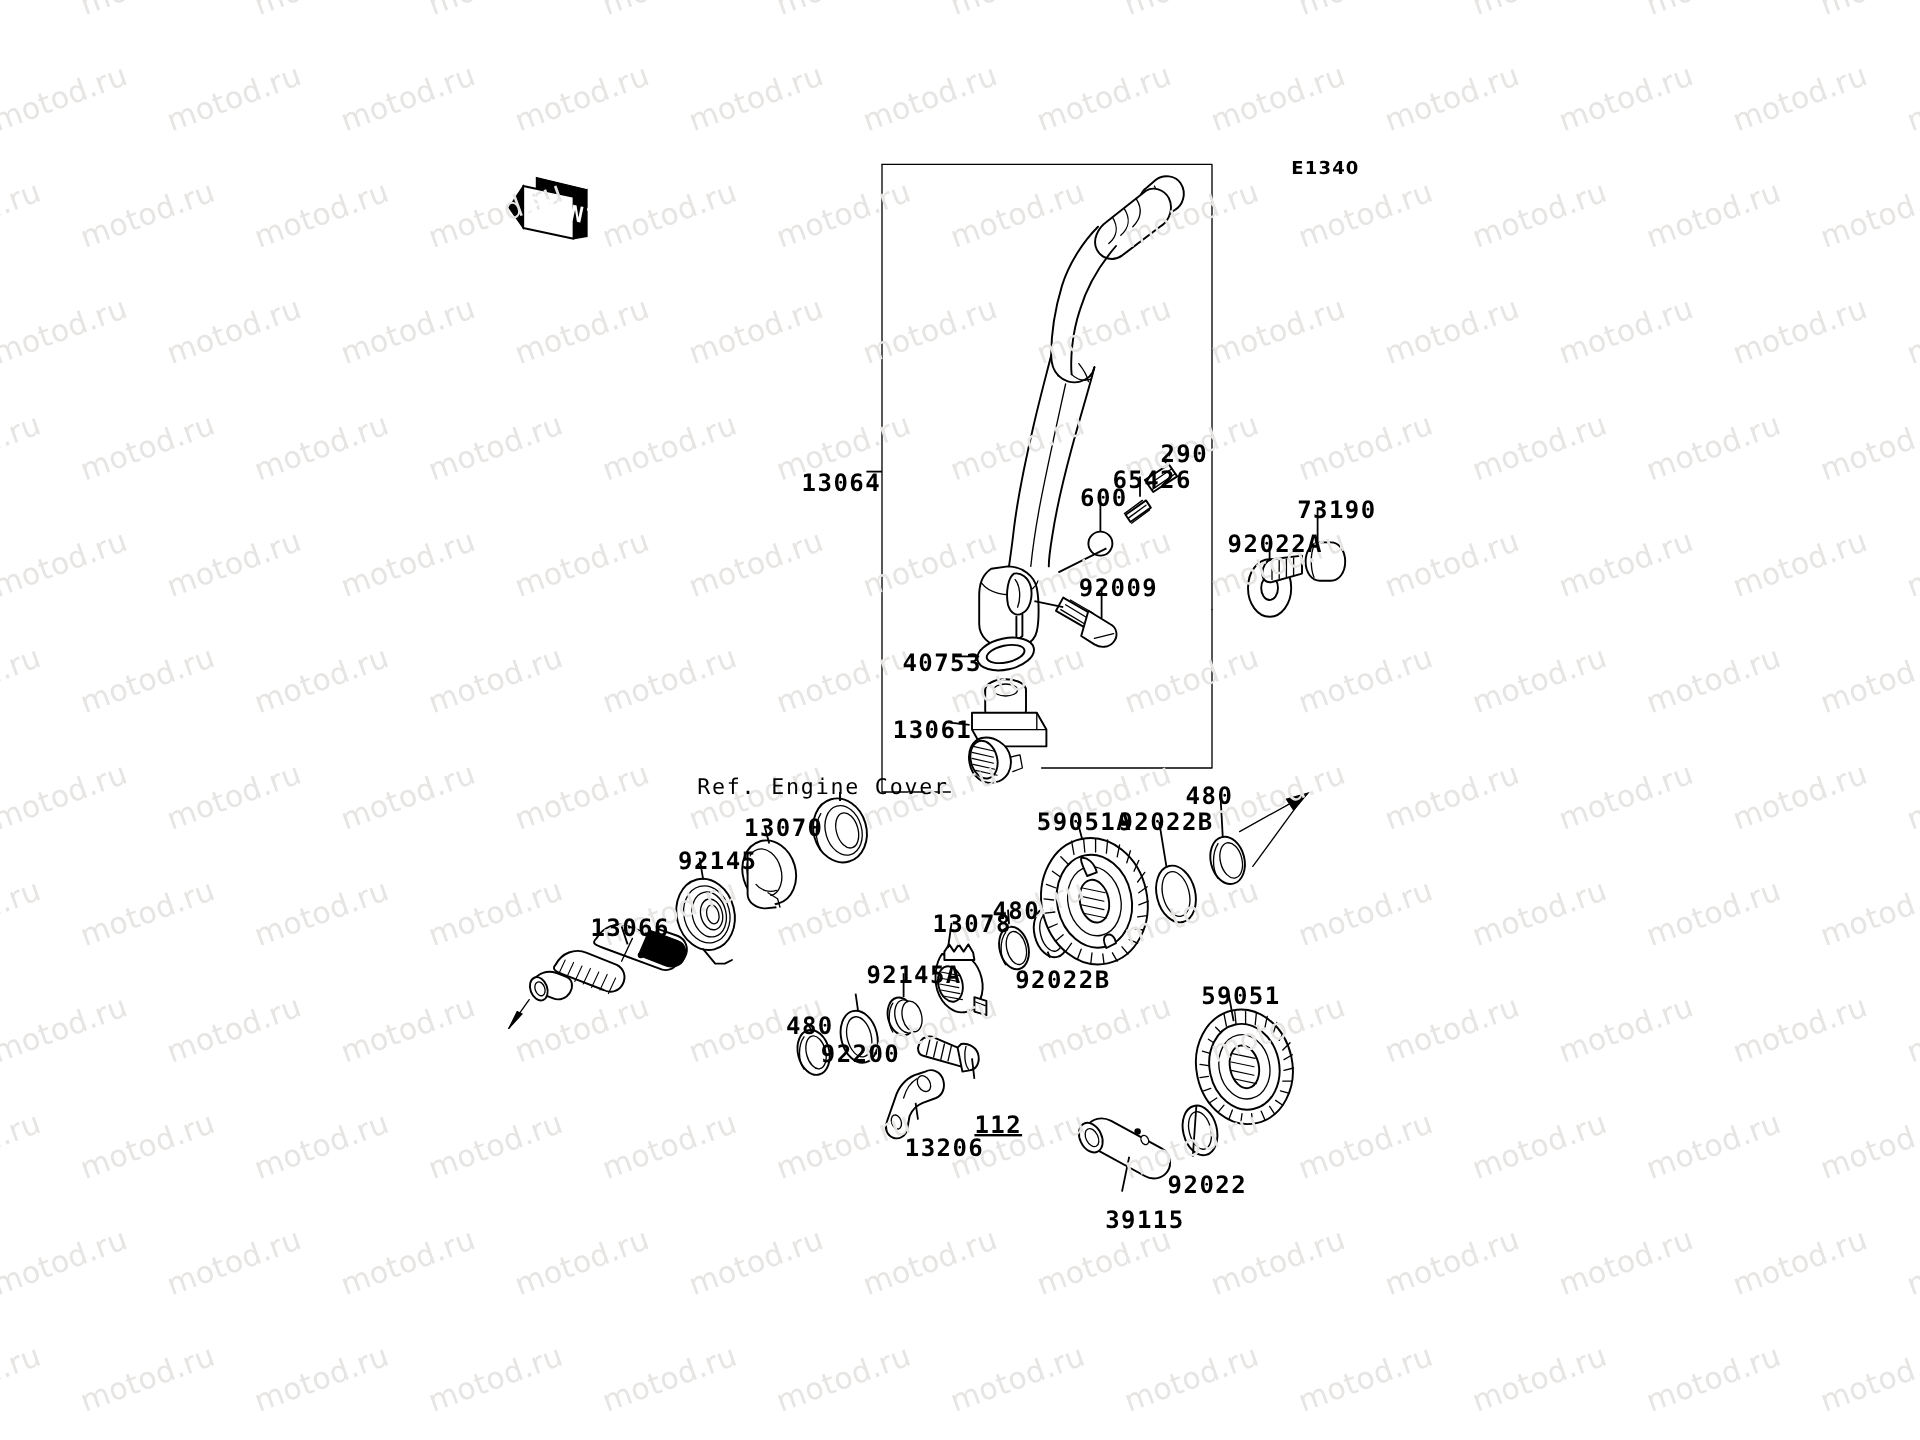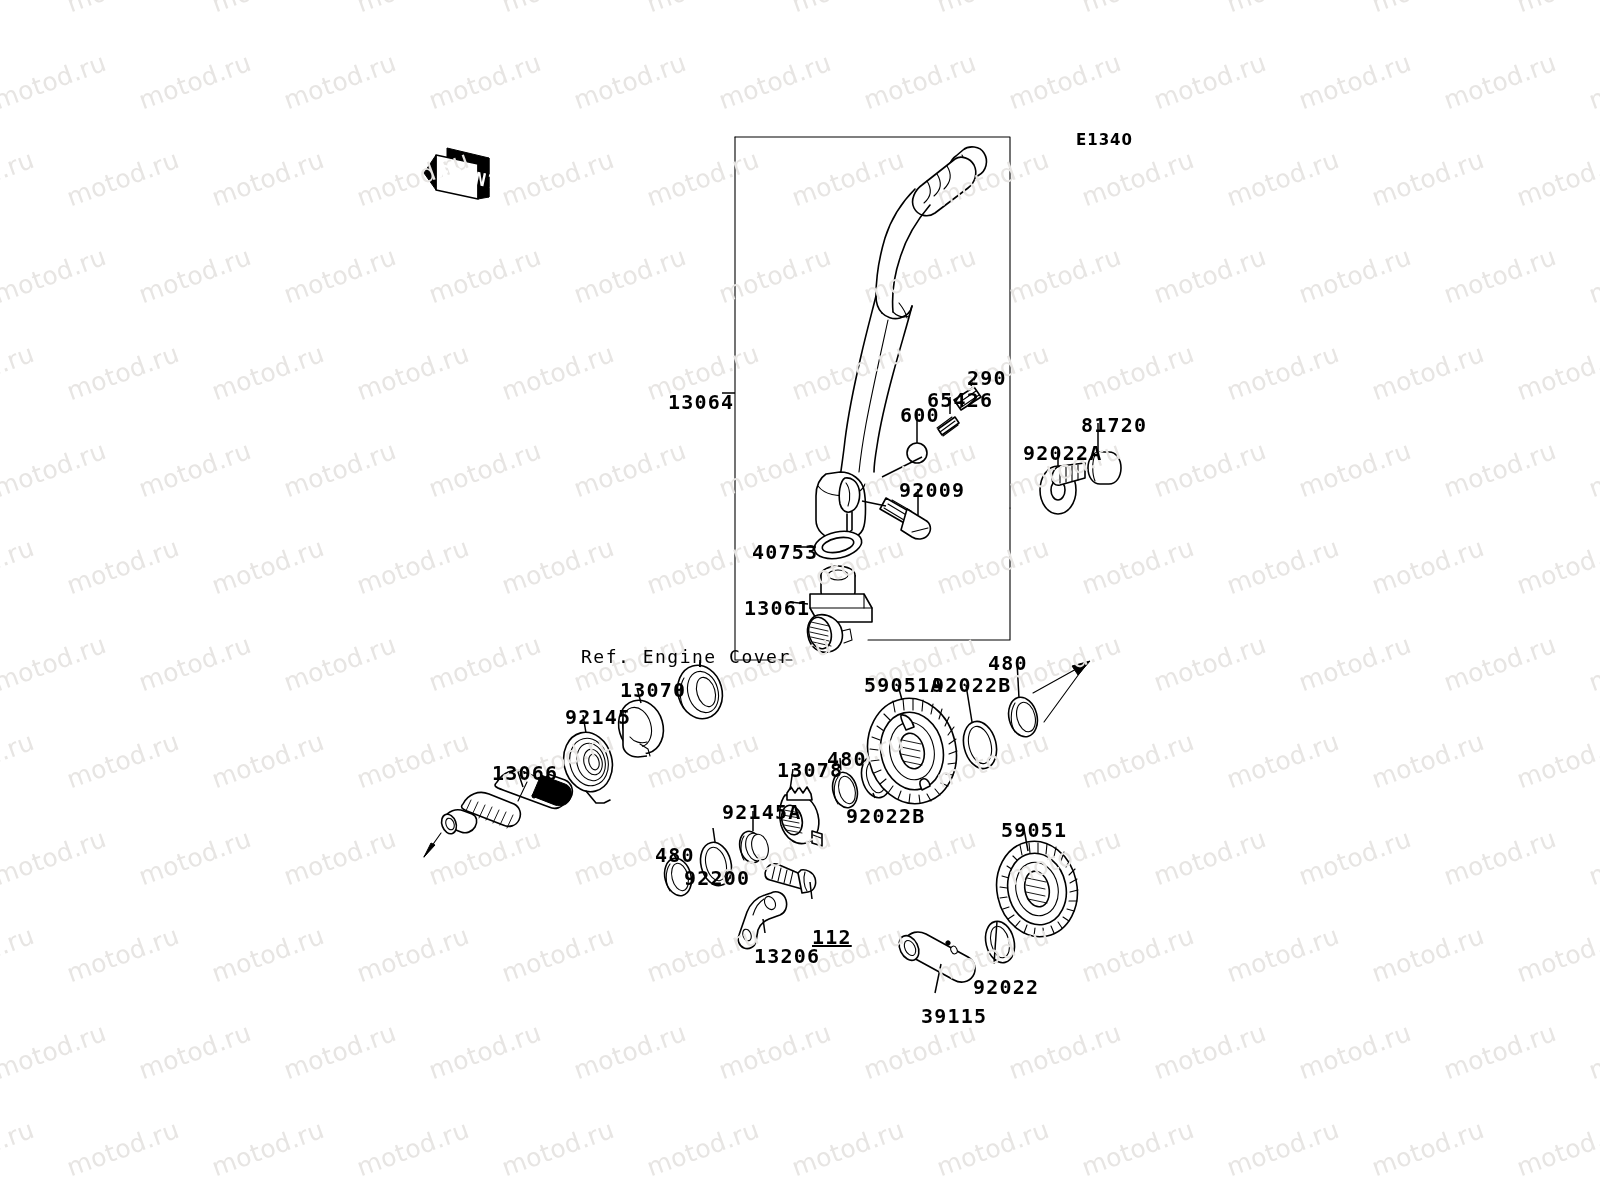--- a/index.html
+++ b/index.html
@@ -718,21 +718,21 @@
   <div id="labels">
     <div class="figcode" style="left:1076px; top:131px;">E1340</div>
     <div class="reflabel" style="left:581px; top:646px;">Ref. Engine Cover</div>
     <div class="front-text" style="left:441px; top:160px; transform:rotate(12deg); transform-origin:0 0;">FRONT</div>
   <div class="plabel" style="left: 668px; top: 390px;">13064</div>
       <div class="plabel" style="left: 900px; top: 403px;">600</div>
       <div class="plabel" style="left: 927px; top: 388px;">65426</div>
       <div class="plabel" style="left: 967px; top: 366px;">290</div>
       <div class="plabel" style="left: 899px; top: 478px;">92009</div>
       <div class="plabel" style="left: 1023px; top: 441px;">92022A</div>
-      <div class="plabel" style="left: 1081px; top: 413px;">81720</div>
+      <div class="plabel" style="left: 1081px; top: 413px;">73190</div>
       <div class="plabel" style="left: 752px; top: 540px;">40753</div>
       <div class="plabel" style="left: 744px; top: 596px;">13061</div>
       <div class="plabel" style="left: 620px; top: 678px;">13070</div>
       <div class="plabel" style="left: 565px; top: 705px;">92145</div>
       <div class="plabel" style="left: 492px; top: 761px;">13066</div>
       <div class="plabel" style="left: 864px; top: 673px;">59051A</div>
       <div class="plabel" style="left: 932px; top: 673px;">92022B</div>
       <div class="plabel" style="left: 988px; top: 651px;">480</div>
       <div class="plabel" style="left: 777px; top: 758px;">13078</div>
       <div class="plabel" style="left: 827px; top: 747px;">480</div>

